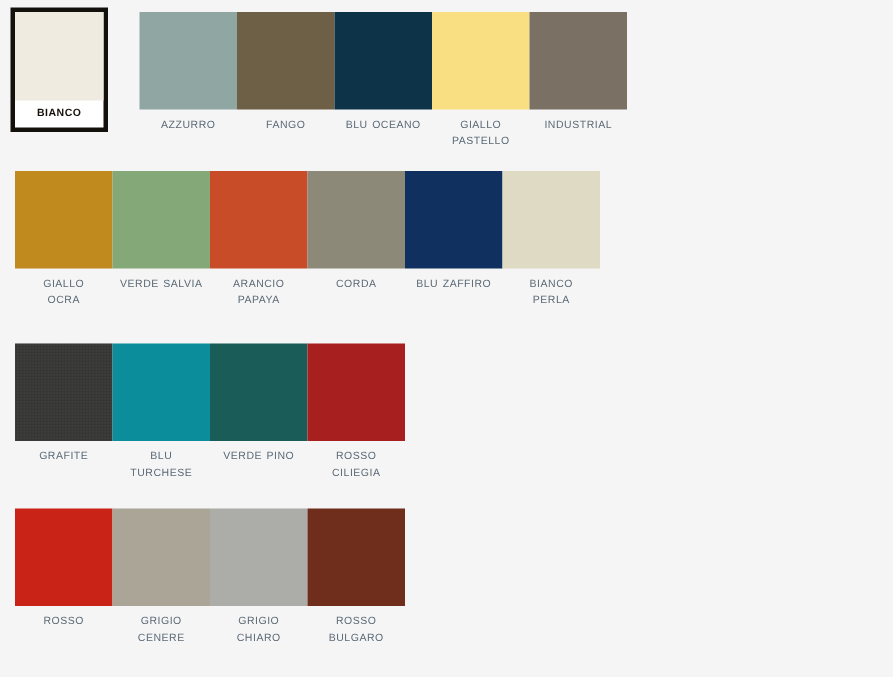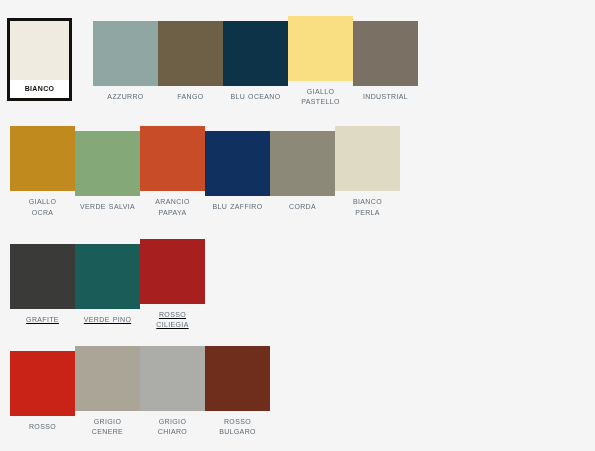--- a/index.html
+++ b/index.html
@@ -19,28 +19,28 @@
     position: relative;
     width: 595px;
     height: 451px;
     box-sizing: border-box;
     padding: 0;
   }
 
   .swatch-row {
     display: flex;
     flex-direction: row;
-    align-items: center;
+    align-items: flex-start;
     justify-content: flex-start;
     padding-left: 10px;
     box-sizing: border-box;
   }
   .row-1 { height: 114px; padding-top: 8px; }
   .row-2 { height: 115px; padding-top: 0px; }
-  .row-3 { height: 110px; padding-top: 0px; text-decoration: underline; }
+  .row-3 { height: 110px; padding-top: 0px; }
   .row-4 { height: 104px; padding-top: 0px; }
 
   .swatch-cell {
     width: 65px;
     margin-right: 0;
     display: flex;
     flex-direction: column;
     align-items: center;
     box-sizing: border-box;
     position: relative;
@@ -147,40 +147,45 @@
     <div class="swatch-cell">
       <span class="swatch-chip" style="background-color: rgb(132, 168, 120);"></span>
       <span class="swatch-label">VERDE SALVIA</span>
     </div>
     <div class="swatch-cell">
       <span class="swatch-chip" style="background-color: rgb(201, 76, 40);"></span>
       <span class="swatch-label">ARANCIO
 PAPAYA</span>
     </div>
     <div class="swatch-cell">
+      <span class="swatch-chip" style="background-color: rgb(140, 137, 121);"></span>
+      <span class="swatch-label">CORDA</span>
+    </div>
+    <div class="swatch-cell">
       <span class="swatch-chip" style="background-color: rgb(16, 48, 95);"></span>
       <span class="swatch-label">BLU ZAFFIRO</span>
-    </div>
-    <div class="swatch-cell">
-      <span class="swatch-chip" style="background-color: rgb(140, 137, 121);"></span>
-      <span class="swatch-label">CORDA</span>
     </div>
     <div class="swatch-cell">
       <span class="swatch-chip" style="background-color: rgb(222, 218, 196);"></span>
       <span class="swatch-label">BIANCO
 PERLA</span>
     </div>
   </div>
 
   <div class="swatch-row row-3">
     <div class="swatch-cell">
       <span class="swatch-chip tex-grain" style="background-color: rgb(58, 58, 56);"></span>
       <span class="swatch-label">GRAFITE</span>
     </div>
     <div class="swatch-cell">
+      <span class="swatch-chip" style="background-color: rgb(11, 141, 155);"></span>
+      <span class="swatch-label">BLU
+TURCHESE</span>
+    </div>
+    <div class="swatch-cell">
       <span class="swatch-chip" style="background-color: rgb(26, 92, 88);"></span>
       <span class="swatch-label">VERDE PINO</span>
     </div>
     <div class="swatch-cell">
       <span class="swatch-chip" style="background-color: rgb(167, 32, 31);"></span>
       <span class="swatch-label">ROSSO
 CILIEGIA</span>
     </div>
   </div>
 

